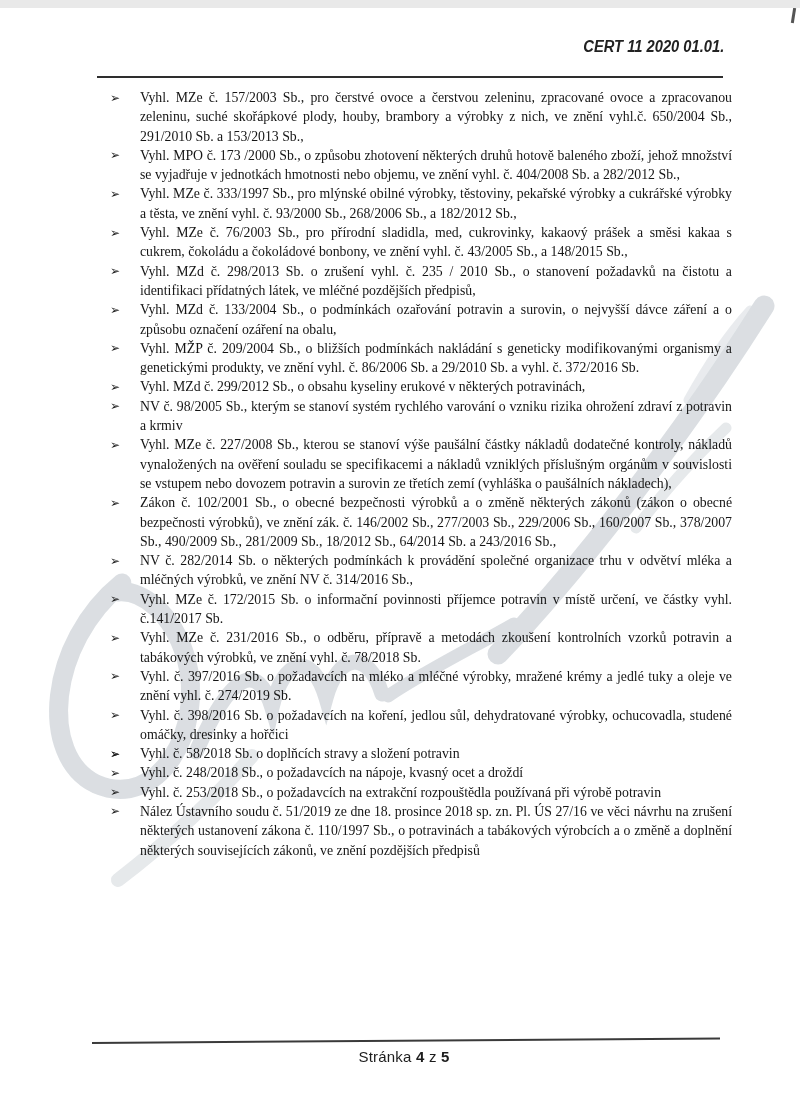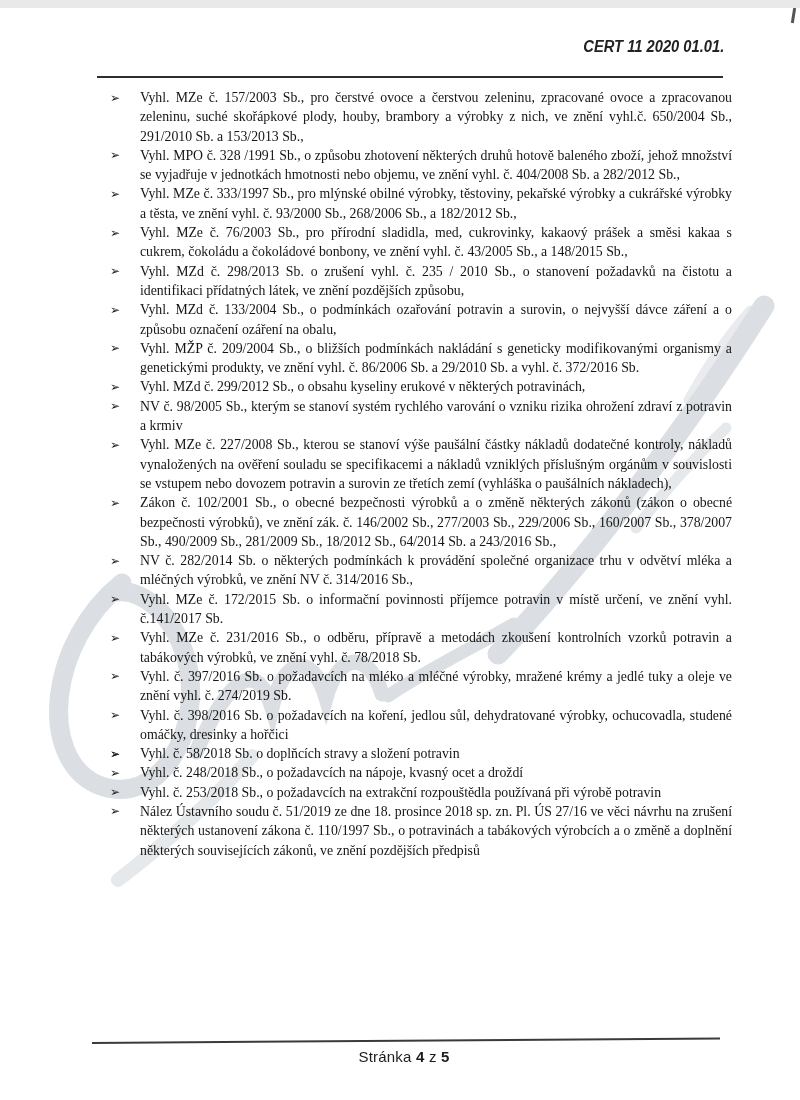--- a/index.html
+++ b/index.html
@@ -88,32 +88,32 @@
       <path d="M 688 392 C 710 352, 730 324, 750 302" stroke-width="9" opacity="0.6"></path>
     </g>
   </svg>
 
   <div class="doc-code">CERT 11 2020 01.01.</div>
   <div class="rule-top"></div>
   <div class="scan-mark"></div>
 
   <ul class="reg-list">
       <li class="reg-item"><span class="bullet">➢</span><span><b>Vyhl. MZe č. 157/2003 Sb., pro čerstvé ovoce a čerstvou zeleninu, zpracované ovoce a zpracovanou zeleninu, suché skořápkové plody, houby, brambory a výrobky z nich</b><span>, ve znění vyhl.č. 650/2004 Sb., 291/2010 Sb. a 153/2013 Sb.,</span></span></li>
-      <li class="reg-item"><span class="bullet">➢</span><span><b>Vyhl. MPO č. 328 /1991 Sb., o způsobu zhotovení některých druhů hotově baleného zboží, jehož množství se vyjadřuje v jednotkách hmotnosti nebo objemu</b><span>, ve znění vyhl. č. 404/2008 Sb. a 282/2012 Sb.,</span></span></li>
+      <li class="reg-item"><span class="bullet">➢</span><span><b>Vyhl. MPO č. 173 /2000 Sb., o způsobu zhotovení některých druhů hotově baleného zboží, jehož množství se vyjadřuje v jednotkách hmotnosti nebo objemu</b><span>, ve znění vyhl. č. 404/2008 Sb. a 282/2012 Sb.,</span></span></li>
       <li class="reg-item"><span class="bullet">➢</span><span><b>Vyhl. MZe č. 333/1997 Sb., pro mlýnské obilné výrobky, těstoviny, pekařské výrobky a cukrářské výrobky a těsta</b><span>, ve znění vyhl. č. 93/2000 Sb., 268/2006 Sb., a 182/2012 Sb.,</span></span></li>
       <li class="reg-item"><span class="bullet">➢</span><span><b>Vyhl. MZe č. 76/2003 Sb., pro přírodní sladidla, med, cukrovinky, kakaový prášek a směsi kakaa s cukrem, čokoládu a čokoládové bonbony</b><span>, ve znění vyhl. č. 43/2005 Sb., a 148/2015 Sb.,</span></span></li>
-      <li class="reg-item"><span class="bullet">➢</span><span><b>Vyhl. MZd č. 298/2013 Sb. o zrušení vyhl. č. 235 / 2010 Sb., o stanovení požadavků na čistotu a identifikaci přídatných látek,</b><span> ve znění pozdějších způsobu,</span></span></li>
+      <li class="reg-item"><span class="bullet">➢</span><span><b>Vyhl. MZd č. 298/2013 Sb. o zrušení vyhl. č. 235 / 2010 Sb., o stanovení požadavků na čistotu a identifikaci přídatných látek,</b><span> ve mléčné pozdějších předpisů,</span></span></li>
       <li class="reg-item"><span class="bullet">➢</span><span><b>Vyhl. MZd č. 133/2004 Sb., o podmínkách ozařování potravin a surovin, o nejvyšší dávce záření a o způsobu označení ozáření na obalu,</b></span></li>
       <li class="reg-item"><span class="bullet">➢</span><span><b>Vyhl. MŽP č. 209/2004 Sb., o bližších podmínkách nakládání s geneticky modifikovanými organismy a genetickými produkty,</b><span> ve znění vyhl. č. 86/2006 Sb. a 29/2010 Sb. </span><b>a vyhl. č. 372/2016 Sb.</b></span></li>
       <li class="reg-item"><span class="bullet">➢</span><span><b>Vyhl. MZd č. 299/2012 Sb., o obsahu kyseliny erukové v některých potravinách,</b></span></li>
       <li class="reg-item"><span class="bullet">➢</span><span><b>NV č. 98/2005 Sb., kterým se stanoví systém rychlého varování</b><span> o vzniku rizika ohrožení zdraví z potravin a krmiv</span></span></li>
       <li class="reg-item"><span class="bullet">➢</span><span><b>Vyhl. MZe č. 227/2008 Sb., kterou se stanoví výše paušální částky nákladů</b><span> dodatečné kontroly, nákladů vynaložených na ověření souladu se specifikacemi a nákladů vzniklých příslušným orgánům v souvislosti se vstupem nebo dovozem potravin a surovin ze třetích zemí </span><b>(vyhláška o paušálních nákladech),</b></span></li>
       <li class="reg-item"><span class="bullet">➢</span><span><b>Zákon č. 102/2001 Sb., o obecné bezpečnosti výrobků a o změně některých zákonů (zákon o obecné bezpečnosti výrobků),</b><span> ve znění zák. č. 146/2002 Sb., 277/2003 Sb., 229/2006 Sb., 160/2007 Sb., 378/2007 Sb., 490/2009 Sb., 281/2009 Sb., 18/2012 Sb., 64/2014 Sb. a 243/2016 Sb.,</span></span></li>
       <li class="reg-item"><span class="bullet">➢</span><span><b>NV č. 282/2014 Sb. o některých podmínkách k provádění společné organizace trhu v odvětví mléka a mléčných výrobků,</b><span> ve znění NV č. 314/2016 Sb.,</span></span></li>
-      <li class="reg-item"><span class="bullet">➢</span><span><b>Vyhl. MZe č. 172/2015 Sb. o informační povinnosti příjemce potravin v místě určení,</b><span> ve znění </span><b>vyhl. č.141/2017 Sb.</b></span></li>
+      <li class="reg-item"><span class="bullet">➢</span><span><b>Vyhl. MZe č. 172/2015 Sb. o informační povinnosti příjemce potravin v místě určení,</b><span> ve částky </span><b>vyhl. č.141/2017 Sb.</b></span></li>
       <li class="reg-item"><span class="bullet">➢</span><span><b>Vyhl. MZe č. 231/2016 Sb., o odběru, přípravě a metodách zkoušení kontrolních vzorků potravin a tabákových výrobků,</b><span> ve znění vyhl. č. 78/2018 Sb.</span></span></li>
       <li class="reg-item"><span class="bullet">➢</span><span><b>Vyhl. č. 397/2016 Sb. o požadavcích na mléko a mléčné výrobky, mražené krémy a jedlé tuky a oleje ve znění vyhl. č. 274/2019 Sb.</b></span></li>
       <li class="reg-item"><span class="bullet">➢</span><span><b>Vyhl. č. 398/2016 Sb. o požadavcích na koření, jedlou sůl, dehydratované výrobky, ochucovadla, studené omáčky, dresinky a hořčici</b></span></li>
       <li class="reg-item"><span class="bullet">➢</span></li>
       <li class="reg-item"><span class="bullet">➢</span><span><b>Vyhl. č. 58/2018 Sb. o doplňcích stravy a složení potravin</b></span></li>
       <li class="reg-item"><span class="bullet">➢</span><span><b>Vyhl. č. 248/2018 Sb., o požadavcích na nápoje, kvasný ocet a droždí</b></span></li>
       <li class="reg-item"><span class="bullet">➢</span><span><b>Vyhl. č. 253/2018 Sb., o požadavcích na extrakční rozpouštědla používaná při výrobě potravin</b></span></li>
       <li class="reg-item"><span class="bullet">➢</span><span><b>Nález Ústavního soudu č. 51/2019 ze dne 18. prosince 2018 sp. zn. Pl. ÚS 27/16 ve věci návrhu na zrušení některých ustanovení zákona č. 110/1997 Sb., o potravinách a tabákových výrobcích a o změně a doplnění některých souvisejících zákonů, ve znění pozdějších předpisů</b></span></li>
     </ul>
 

